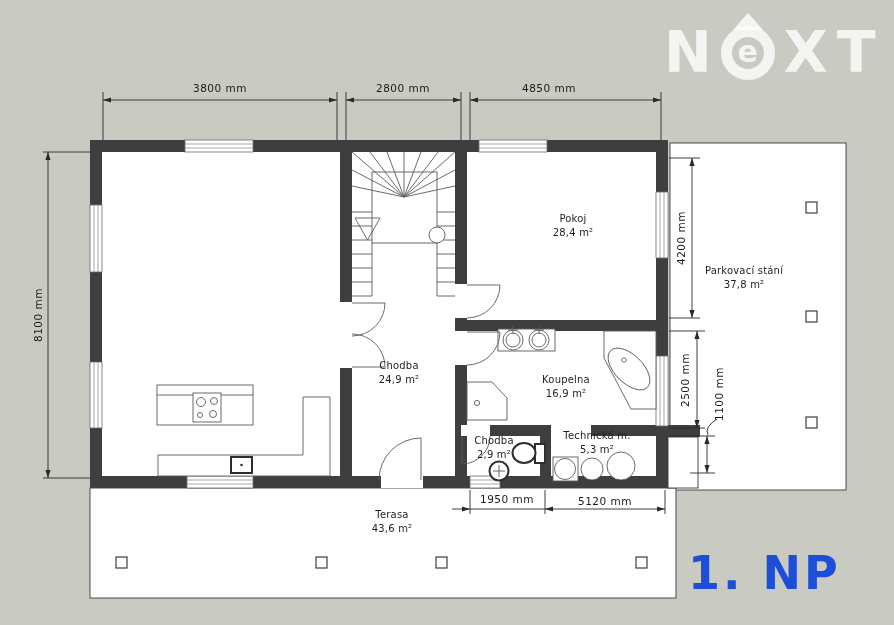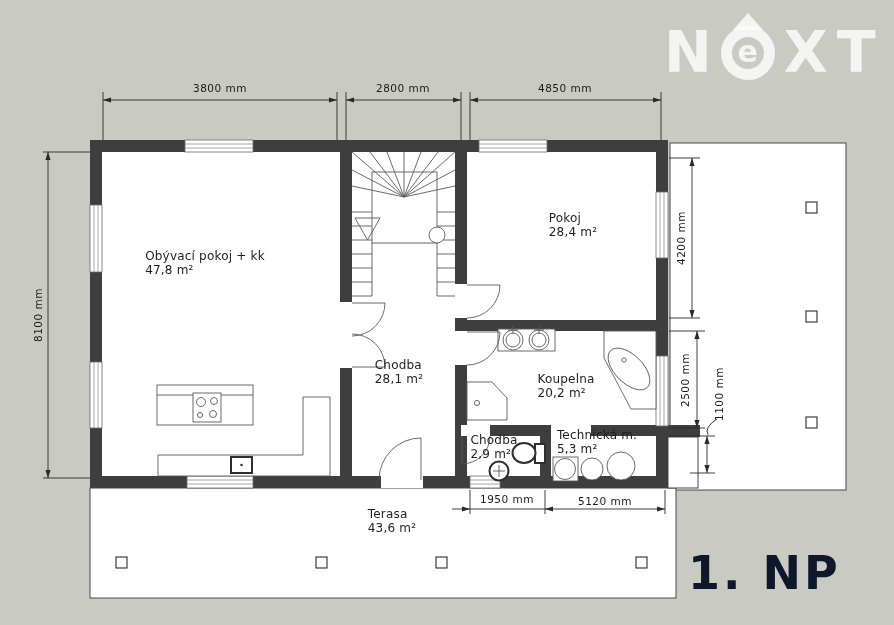--- a/index.html
+++ b/index.html
@@ -11,39 +11,39 @@
   .win{fill:#ffffff;stroke:#6a6a6a;stroke-width:0.8;}
   .winline{stroke:#909090;stroke-width:0.8;}
   .gap{fill:#ffffff;}
   .fx{fill:#ffffff;stroke:#5a5a5a;stroke-width:0.9;}
   .fxn{fill:none;stroke:#5a5a5a;stroke-width:0.9;}
   .fxb{fill:#ffffff;stroke:#2e2e2e;stroke-width:2;}
   .dim{stroke:#2a2a2a;stroke-width:0.9;fill:none;}
   .dimarrow{fill:#2a2a2a;stroke:none;}
   .post{fill:#ffffff;stroke:#3e3e3e;stroke-width:1.2;}
 
-  .room-label{position:absolute;transform:translateX(-50%);text-align:left;
-      font-size:12px;line-height:13.5px;color:#1e1e1e;letter-spacing:0.2px;white-space:nowrap;}
+  .room-label{position:absolute;transform:translateX(-50%);text-align:center;
+      font-size:10px;line-height:13.5px;color:#1e1e1e;letter-spacing:0.2px;white-space:nowrap;}
   .room-label span{display:block;}
   .dim-label{position:absolute;transform:translate(-50%,-50%);font-size:10.5px;color:#1a1a1a;
       letter-spacing:0.5px;white-space:nowrap;}
   .dim-label.v{transform:translate(-50%,-50%) rotate(-90deg);}
 
   .logo{position:absolute;left:664px;top:24px;display:flex;align-items:center;gap:9px;
       color:rgba(252,253,250,0.85);}
   .logo-letter{font-size:57px;font-weight:900;line-height:1;}
   .logo-ring{position:relative;width:54px;height:54px;border:11px solid rgba(252,253,250,0.85);
       border-radius:50%;box-sizing:border-box;display:flex;align-items:center;justify-content:center;}
   .logo-e{font-size:30px;font-weight:900;line-height:1;margin-top:-2px;}
   .logo-triangle{position:absolute;left:50%;top:-24px;transform:translateX(-50%);
       width:0;height:0;border-left:15px solid transparent;border-right:15px solid transparent;
       border-bottom:17px solid rgba(252,253,250,0.85);}
 
   .floor-title{position:absolute;left:688px;top:546px;font-size:46px;font-weight:bold;
-      letter-spacing:3px;color:#0f172a;}
+      letter-spacing:3px;color:#1d4ed8;}
 </style>
 </head>
 <body>
 
 <div id="canvas">
 
   <svg id="plan-svg" width="894" height="625" viewBox="0 0 894 625">
 
     <g>
       <rect class="paper" x="670" y="143" width="176" height="347"></rect>
@@ -285,52 +285,52 @@
       <line class="dim" x1="470" y1="490" x2="470" y2="514"></line>
         <line class="dim" x1="545" y1="490" x2="545" y2="514"></line>
       <line class="dim" x1="665" y1="490" x2="665" y2="514"></line>
       <line class="dim" x1="452" y1="509" x2="665" y2="509"></line>
       <polygon class="dimarrow" points="470,509 462,506.4 462,511.6"></polygon>
       <polygon class="dimarrow" points="545,509 553,506.4 553,511.6"></polygon>
       <polygon class="dimarrow" points="665,509 657,506.4 657,511.6"></polygon>
     </g>
   </svg>
 
-  <div class="room-label" style="left:205px;top:250px">
-    <span>Obývací pokoj + kk</span>
-    <span>47,8 m²</span>
-  </div>
   <div class="room-label" style="left:573px;top:212px">
     <span>Pokoj</span>
     <span>28,4 m²</span>
   </div>
   <div class="room-label" style="left:399px;top:359px">
     <span>Chodba</span>
-    <span>28,1 m²</span>
+    <span>24,9 m²</span>
   </div>
   <div class="room-label" style="left:566px;top:373px">
     <span>Koupelna</span>
-    <span>20,2 m²</span>
+    <span>16,9 m²</span>
   </div>
   <div class="room-label" style="left:494px;top:434px">
     <span>Chodba</span>
     <span>2,9 m²</span>
   </div>
   <div class="room-label" style="left:597px;top:429px">
     <span>Technická m.</span>
     <span>5,3 m²</span>
   </div>
   <div class="room-label" style="left:392px;top:508px">
     <span>Terasa</span>
     <span>43,6 m²</span>
   </div>
+  <div class="room-label" style="left:744px;top:264px">
+    <span>Parkovací stání</span>
+    <span>37,8 m²</span>
+  </div>
 
   <div class="dim-label" style="left:220px;top:88px">3800 mm</div>
   <div class="dim-label" style="left:403px;top:88px">2800 mm</div>
-  <div class="dim-label" style="left:565px;top:88px">4850 mm</div>
+  <div class="dim-label" style="left:549px;top:88px">4850 mm</div>
   <div class="dim-label v" style="left:38px;top:315px">8100 mm</div>
   <div class="dim-label v" style="left:681px;top:238px">4200 mm</div>
   <div class="dim-label v" style="left:685px;top:380px">2500 mm</div>
   <div class="dim-label v" style="left:719px;top:394px">1100 mm</div>
   <div class="dim-label" style="left:507px;top:499px">1950 mm</div>
   <div class="dim-label" style="left:605px;top:501px">5120 mm</div>
 
   <div class="logo">
     <span class="logo-letter">N</span>
     <span class="logo-ring">

